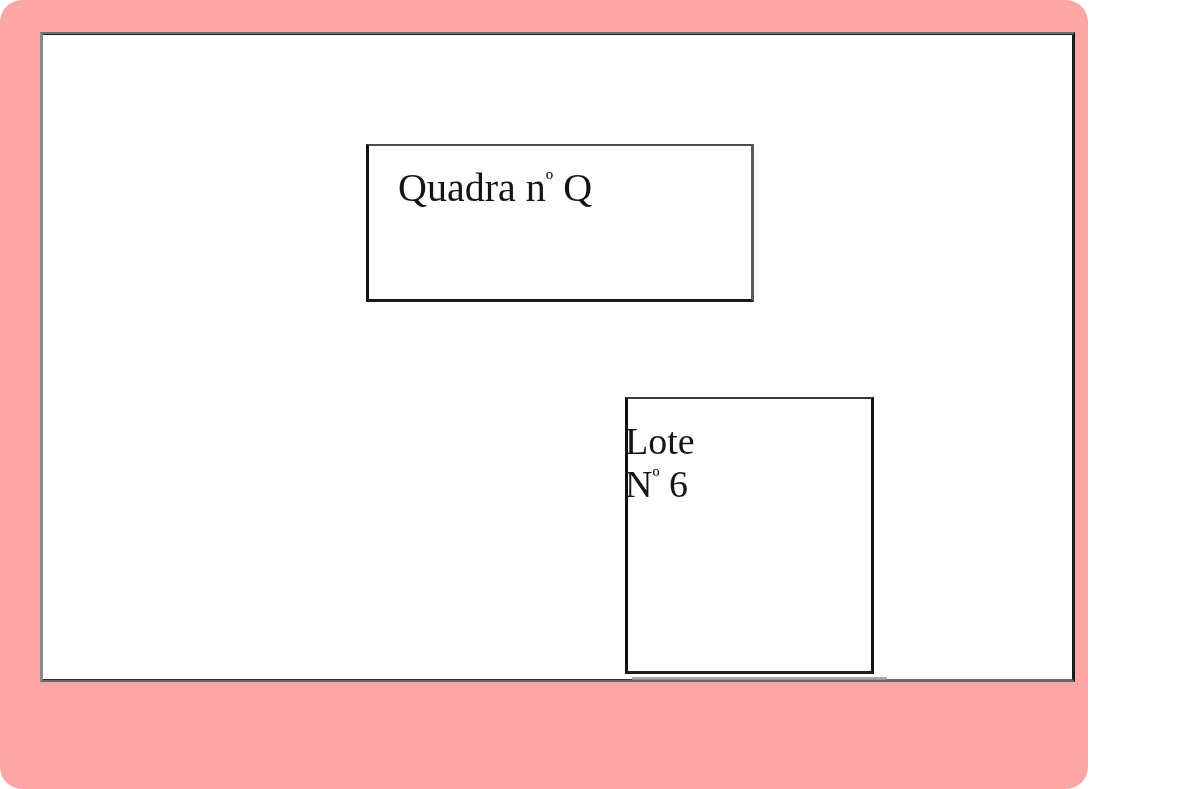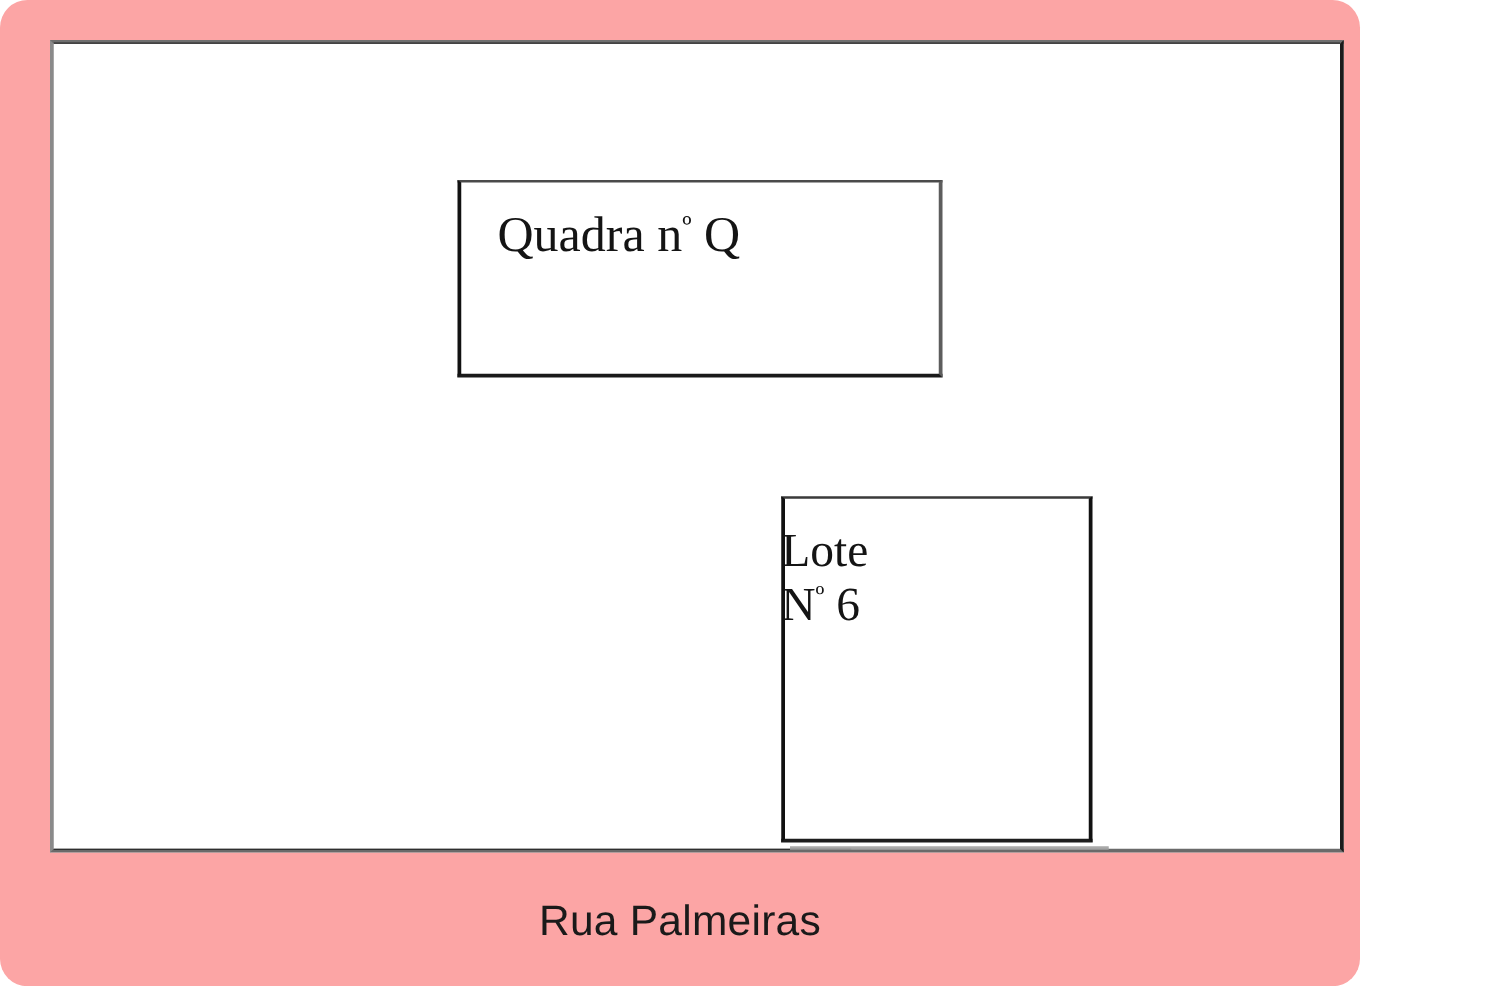--- a/index.html
+++ b/index.html
@@ -158,17 +158,14 @@
   <div class="box-label quadra-label">
     <span>Quadra</span><span>&nbsp;</span><span>n</span><span class="sup-ord">º</span><span>&nbsp;</span><span>Q</span>
   </div>
 
   <div class="area-box lote-box"></div>
   <div class="box-label lote-label">
     <span class="line">Lote</span>
     <span class="line"><span>N</span><span class="sup-ord">º</span><span>&nbsp;</span><span>6</span></span>
   </div>
 
-  <div class="street-caption">
-    <span class="street-text">Rua Palmeiras</span>
-  </div>
 
 </div>
 
 </body></html>

